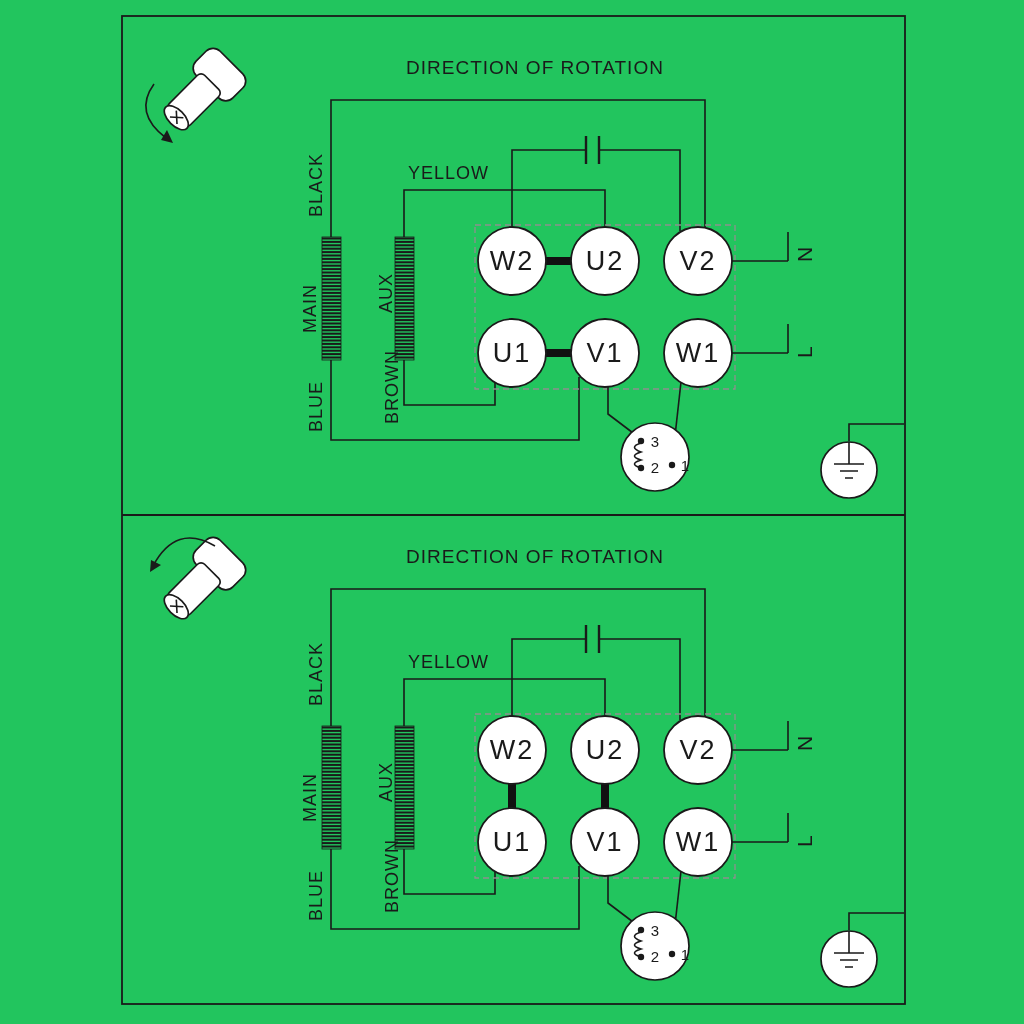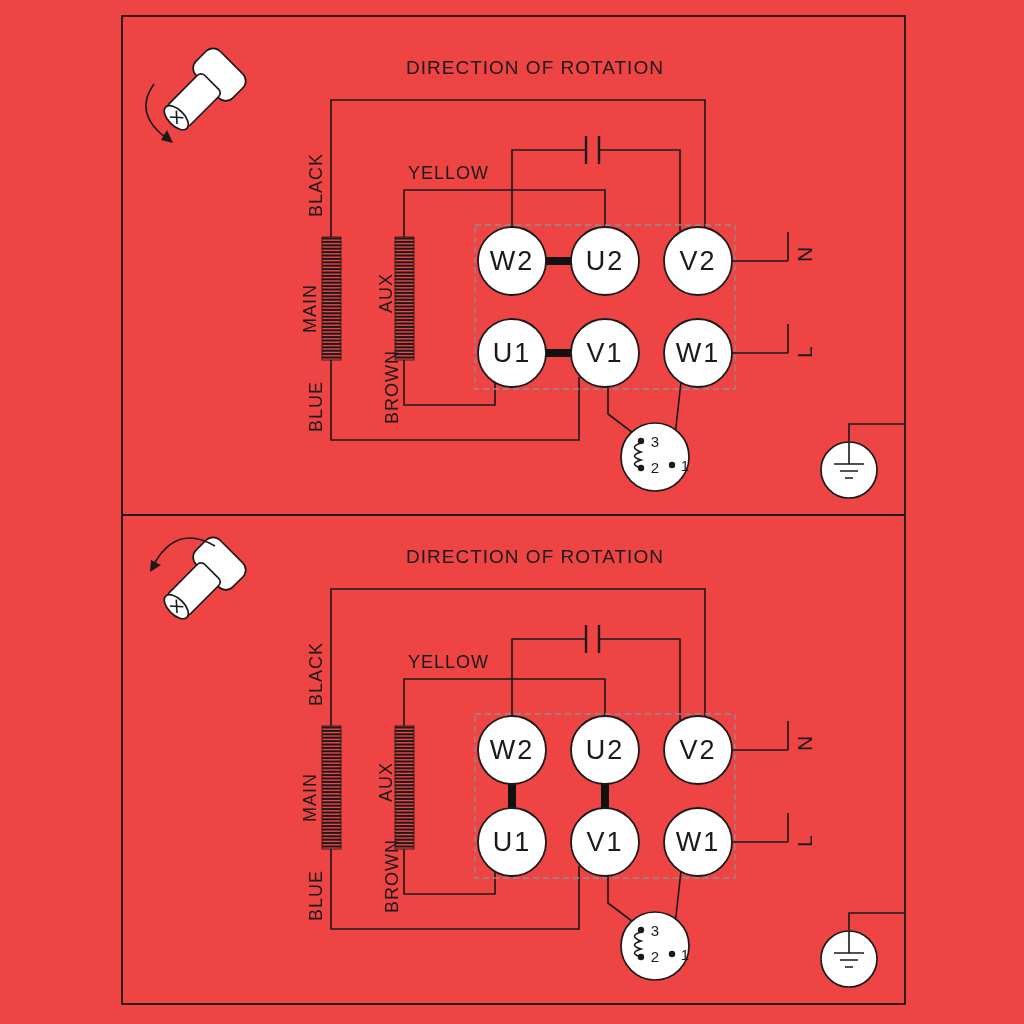--- a/index.html
+++ b/index.html
@@ -1,17 +1,17 @@
 <!DOCTYPE html>
 <html><head>
 <meta charset="utf-8">
 <style>
   html,body{margin:0;padding:0;background:#ffffff;}
   .stage{
-    width:1024px;height:1024px;position:relative;background:#ef4444;
+    width:1024px;height:1024px;position:relative;background:#22c55e;
     font-family:"Liberation Sans", sans-serif;
   }
   svg{display:block;}
   svg text{fill:#1a1a1a;font-family:"Liberation Sans", sans-serif;}
   .w{stroke:#1a1a1a;stroke-width:1.6;fill:none;}
   .wp{stroke:#1a1a1a;stroke-width:2.4;fill:none;}
   .bar{stroke:#111111;stroke-width:8;fill:none;}
   .part{fill:#ffffff;stroke:#1a1a1a;stroke-width:1.7;}
   .term{fill:#ffffff;stroke:#1a1a1a;stroke-width:1.8;}
   .dash{fill:none;stroke:#8f8f8f;stroke-width:1.3;stroke-dasharray:6 4;}

